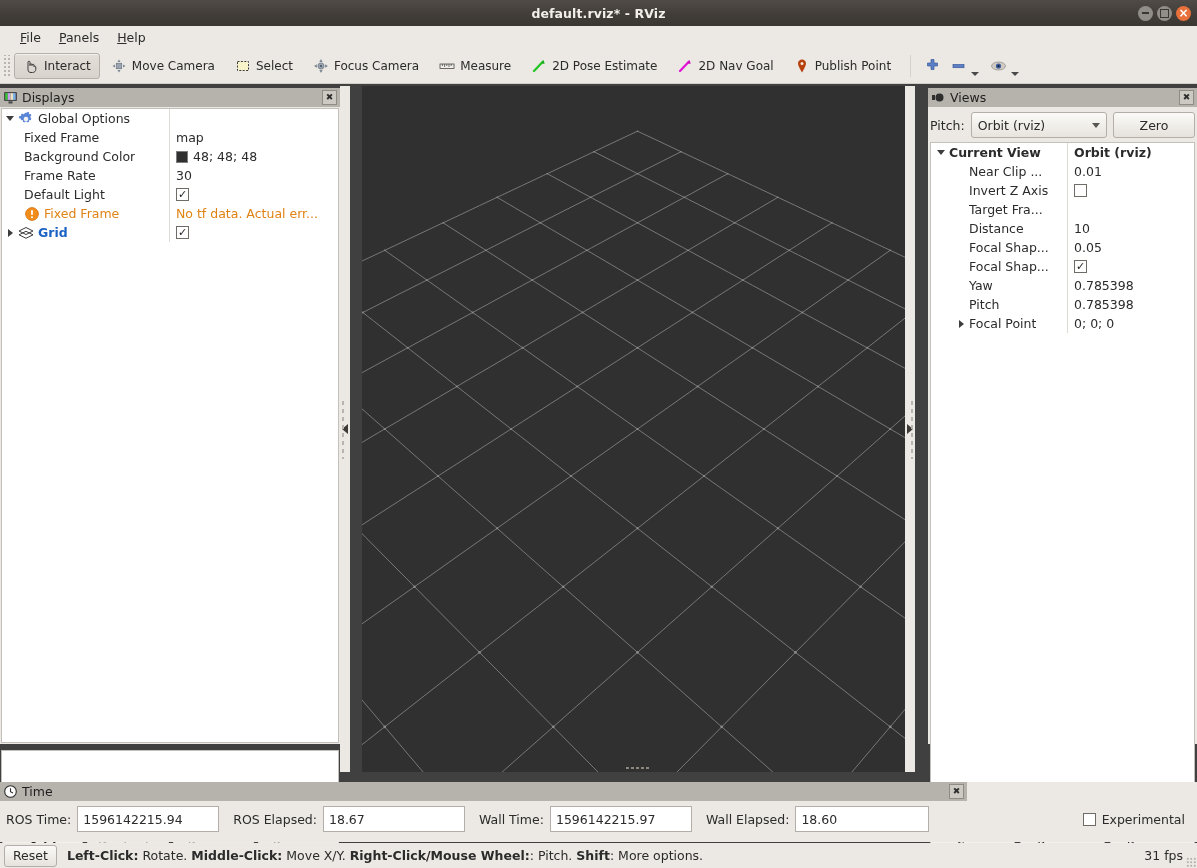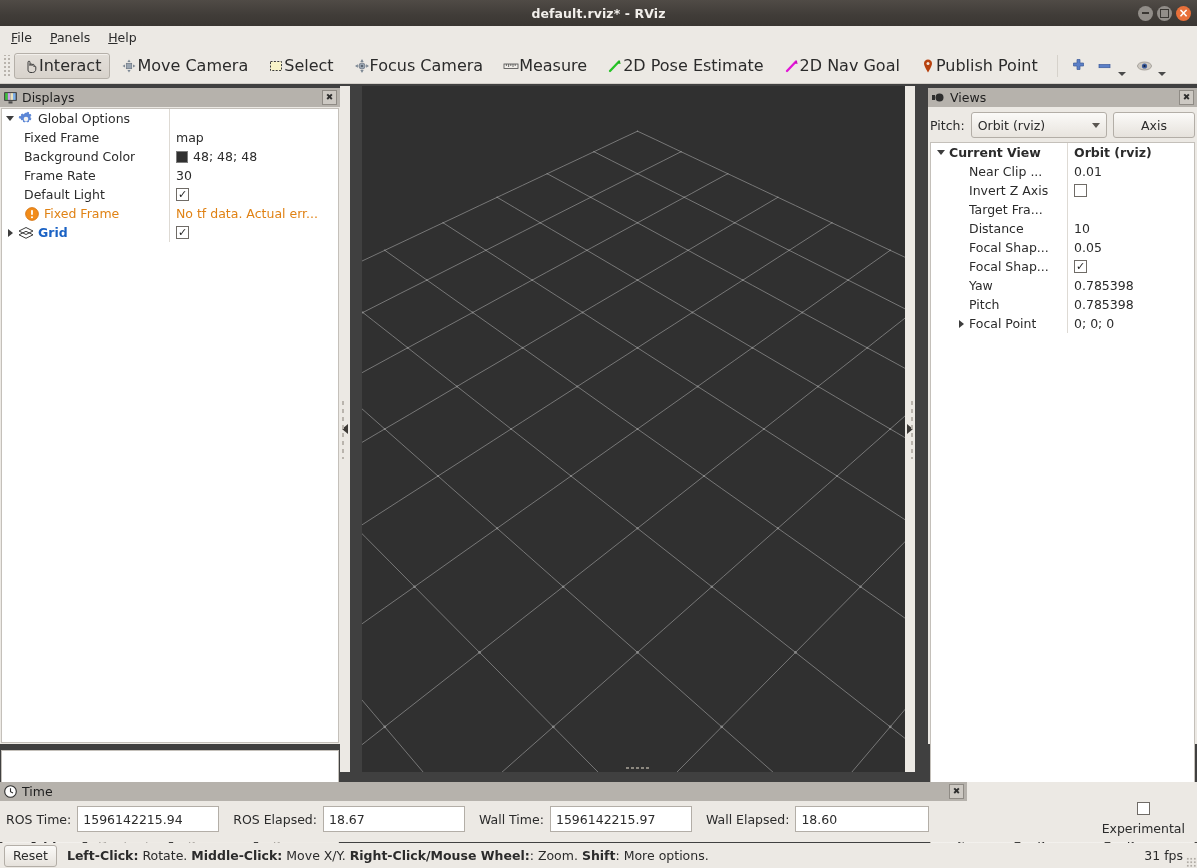--- a/index.html
+++ b/index.html
@@ -40,44 +40,44 @@
   }
   .wb.close { background: #e8703a; color: #fff; }
   .wb-min::before { content: ""; display:block; width:7px; height:1.6px; background:#3a3733; }
   .wb-max::before { content: ""; display:block; width:7px; height:7px; border:1.6px solid #3a3733; }
   .wb-close::before { content: "\00d7"; font-size: 12px; font-weight: bold; color: #fff; }
 
   
   .menubar {
     position: absolute; left: 0; top: 26px; width: 1197px; height: 22px;
     background: #ece9e4;
-    display: flex; align-items: center; padding-left: 2px;
+    display: flex; align-items: center; padding-left: 11px;
   }
   .menu-item {
     padding: 2px 9px; font-size: 12.5px; color: #2b2b2b; cursor: default;
   }
   .menu-item .mn { text-decoration: underline; }
 
   
   .toolbar {
     position: absolute; left: 0; top: 48px; width: 1197px; height: 36px;
     background: #ece9e4;
     border-bottom: 1px solid #d2cec8;
     display: flex; align-items: center;
   }
   .grip {
     width: 9px; height: 22px; margin: 0 3px 0 2px;
     background-image: radial-gradient(#b9b4ad 40%, transparent 41%);
     background-size: 4px 4px; background-position: 1px 2px;
   }
   .tbtn {
-    display: flex; align-items: center; 
+    display: flex; align-items: center; gap: 5px;
     height: 26px; padding: 0 8px; margin-right: 2px;
     border: 1px solid transparent; border-radius: 3px;
-    font-size: 16px; color: #2b2b2b; white-space: nowrap;
+    font-size: 12px; color: #2b2b2b; white-space: nowrap;
     background: transparent; cursor: default;
   }
   .tbtn.checked {
     background: linear-gradient(to bottom,#e3dfd9,#d8d3cc);
     border: 1px solid #b5b0a9;
     box-shadow: inset 0 1px 0 #f3f0ec;
   }
   .tbtn-ico { width: 16px; height: 16px; display:block; flex: 0 0 16px; }
   .tb-sep { width: 1px; height: 22px; background: #d6d2cb; margin: 0 8px; }
   .tb-icon-only {
@@ -213,21 +213,21 @@
   .time-lbl { font-size: 12.5px; margin-right: 6px; white-space: nowrap; }
   .time-field {
     height: 24px; border: 1px solid #b3aea7; background: #fff;
     display: flex; align-items: center; padding: 12px 5px;
     font-size: 12.5px; margin-right: 14px;
   }
   .f-ros { width: 142px; }
   .f-rose { width: 142px; }
   .f-wall { width: 142px; }
   .f-walle { width: 134px; }
-  .exp-wrap { display: flex; align-items: center; gap: 6px; margin-left: auto; margin-right: 12px; flex-direction: column; }
+  .exp-wrap { display: flex; align-items: center; gap: 6px; margin-left: auto; margin-right: 12px; }
   .cbox-empty { width: 13px; height: 13px; background: #fff; border: 1px solid #6f6b66; }
 
   
   #statusbar {
     position: absolute; left: 0; top: 843px; width: 1197px; height: 25px;
     background: #ece9e4; display: flex; align-items: center; padding-left: 4px;
   }
   .reset-btn {
     height: 22px; padding: 0 8px; border: 1px solid #b3aea7; border-radius: 3px;
     background: linear-gradient(to bottom,#fbfaf8,#e6e2dc);
@@ -572,21 +572,21 @@
       <span class="panel-close">✖</span>
     </div>
 
     <div class="views-typerow">
       <span class="lbl">Pitch:</span>
       <div class="combo">
         <span class="ctext">Orbit (rviz)</span>
         <span class="ccaret"></span>
       </div>
       <div class="zero-btn">
-        <span>Axis</span>
+        <span>Zero</span>
       </div>
     </div>
 
     <div class="views-tree" id="views-tree">
         <div class="tree-row">
           <span class="tree-name vindent-0">
             <span class="twisty">
               <i class="down"></i>
             </span>
             <span class="tree-label bold">Current View</span>
@@ -715,18 +715,18 @@
           <span class="cbox-empty"></span>
           <span>Experimental</span>
         </span>
       </div>
   </div>
 
   <div id="statusbar">
     <div class="reset-btn">
       <span>Reset</span>
     </div>
-    <div class="hint" id="hint-text"><b>Left-Click:</b><span> Rotate. </span><b>Middle-Click:</b><span> Move X/Y. </span><b>Right-Click/Mouse Wheel:</b><span>: Zoom. </span><b>Shift</b><span>: More options.</span></div>
+    <div class="hint" id="hint-text"><b>Left-Click:</b><span> Rotate. </span><b>Middle-Click:</b><span> Move X/Y. </span><b>Right-Click/Mouse Wheel:</b><span>: Pitch. </span><b>Shift</b><span>: More options.</span></div>
     <div class="fps">31 fps</div>
     <div class="corner-grip"></div>
   </div>
 
 </div>
 
 </body></html>

